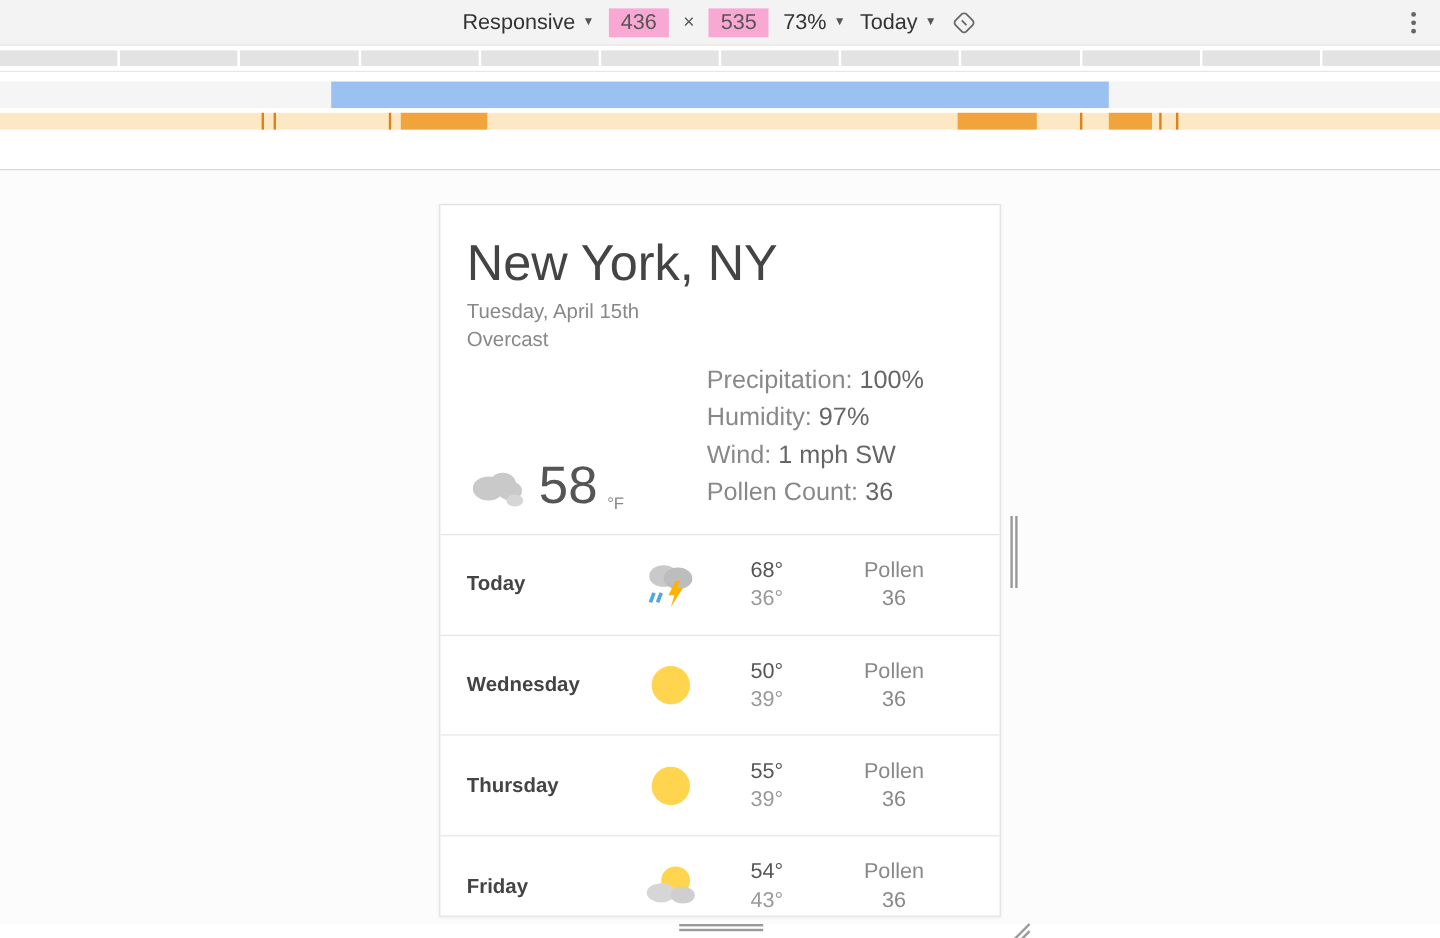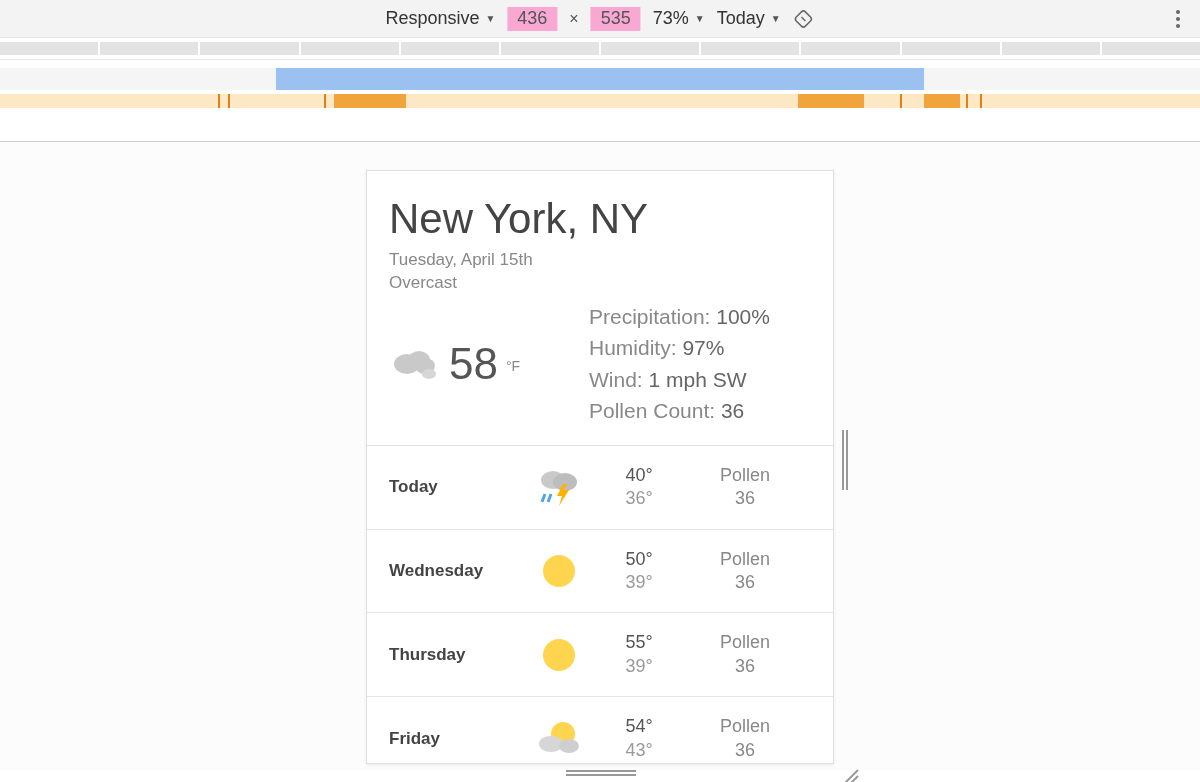--- a/index.html
+++ b/index.html
@@ -99,21 +99,21 @@
   }
   .weather h1 {
     margin:0 0 6px 0;
     font-size:42px; font-weight:400; color:#444;
   }
   .weather .sub { color:#888; font-size:17px; line-height:1.35; }
   .weather .row1 {
     display:flex; margin-top:6px; padding-bottom:18px;
   }
   .weather .row1 .left {
-    display:flex; align-items:center; gap:8px; flex:0 0 200px;
+    display:flex; align-items:flex-end; gap:8px; flex:0 0 200px;
   }
   .weather .row1 .temp {
     font-size:44px; font-weight:400; color:#555; line-height:1;
   }
   .weather .row1 .unit { font-size:14px; color:#888; margin-top:4px; }
   .weather .row1 .right {
     flex:1; font-size:21px; color:#888; line-height:1.5;
   }
   .weather .row1 .right b, .weather .row1 .right .v { color:#666; font-weight:400; }
 
@@ -254,21 +254,21 @@
                 <g>
                   <ellipse cx="18" cy="14" rx="12" ry="9" fill="#c9c9c9"></ellipse>
                   <ellipse cx="30" cy="16" rx="12" ry="9" fill="#bdbdbd"></ellipse>
                   <polygon points="28,18 22,30 27,30 24,40 34,24 29,24 32,18" fill="#ffb300"></polygon>
                   <line x1="10" y1="28" x2="7" y2="36" stroke="#4fa6e2" stroke-width="3"></line>
                   <line x1="16" y1="28" x2="13" y2="36" stroke="#4fa6e2" stroke-width="3"></line>
                 </g>
               </svg>
             </div>
             <div class="temps">
-              <div class="hi">40°</div>
+              <div class="hi">68°</div>
               <div class="lo">36°</div>
             </div>
             <div class="pollen">
               <div>Pollen</div>
               <div>36</div>
             </div>
           </div>
           <div class="frow">
             <div class="day">Wednesday</div>
             <div class="icon">

